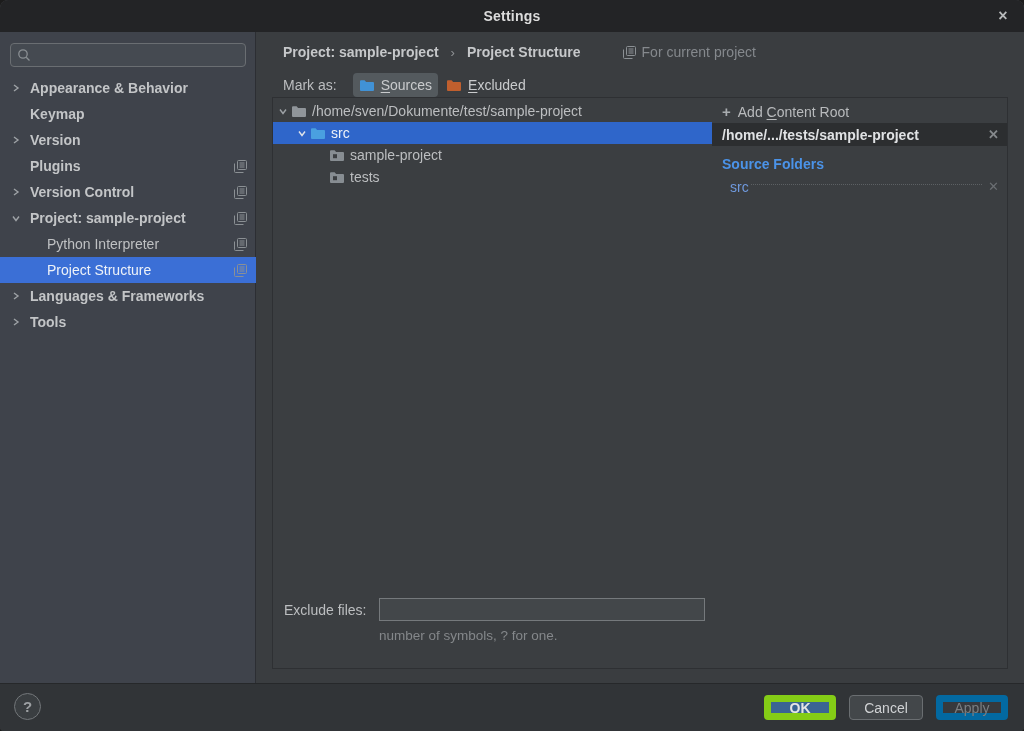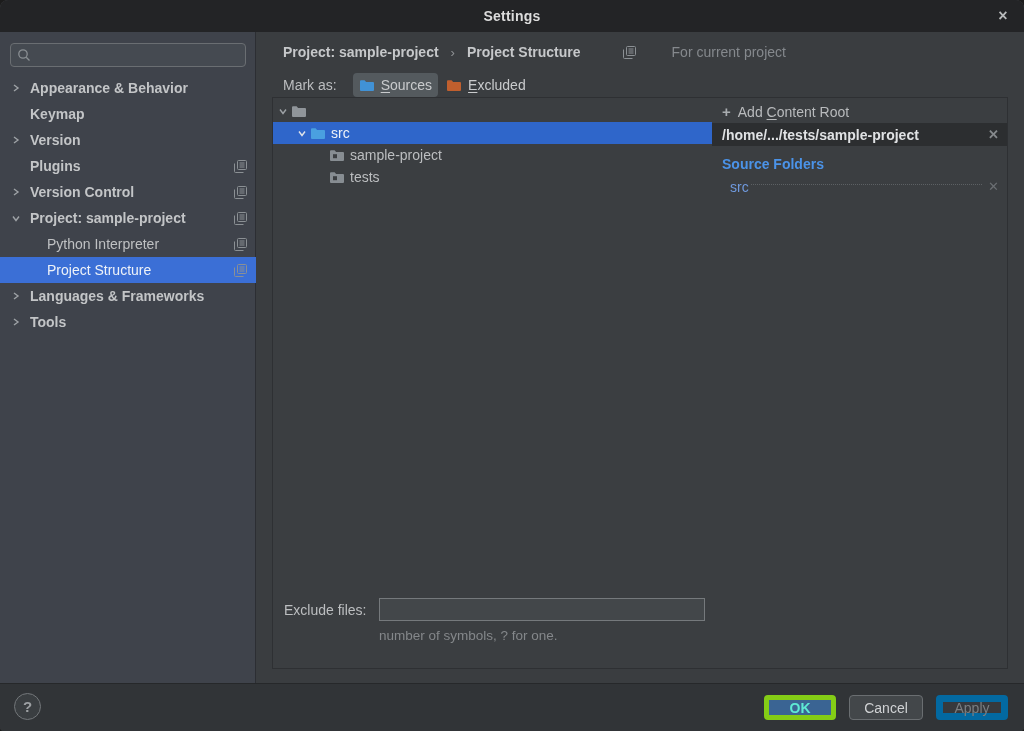--- a/index.html
+++ b/index.html
@@ -21,21 +21,21 @@
   .nav-item.sub { font-weight:normal; color:#bfc1c3; }
   .nav-item.sub .lbl { margin-left:17px; }
   .nav-item.selected { background:#3b6fd6; color:#eef2f8; }
   .nav-item .proj-ico { position:absolute; right:9px; top:7px; }
 
   
   .main { position:absolute; left:256px; top:32px; width:768px; height:651px; background:#3a3d40; }
   .crumb-row { position:absolute; left:27px; top:8px; height:24px; display:flex; align-items:center; font-size:14px; }
   .crumb { color:#c6c8ca; font-weight:bold; }
   .crumb-sep { color:#8e9194; margin:0 12px; font-size:13px; }
-  .scope { display:flex; align-items:center; margin-left:42px; color:#85898d;gap:30px; }
+  .scope { display:flex; align-items:center; margin-left:42px; color:#85898d; }
 
   .markas-row { position:absolute; left:27px; top:41px; height:24px; display:flex; align-items:center; font-size:14px; color:#bcbec0; }
   .seg { display:flex; align-items:center; height:24px; padding:0 6px; border-radius:4px; margin-left:2px; cursor:default; }
   .seg.selected { background:#545a5e; }
   .seg .lbl { margin-left:6px; color:#c9cbcd; }
   .seg u { text-underline-offset:2px; }
   .markas-label { margin-right:14px; }
 
   .panel { position:absolute; top:65px; background:#3b3e41; border:1px solid #2e3033; }
   .tree-panel { left:16px; width:441px; height:572px; }
@@ -63,21 +63,21 @@
   .rp-srchead { color:#4b93e8; font-weight:bold; padding-left:10px; margin-top:6px; }
   .rp-src { padding:0 8px 0 18px; color:#6f99dd; }
   .rp-src .leader { flex:1; border-bottom:1px dotted #5c6063; margin:0 6px 4px 2px; }
   .rp-src .x { color:#6b6f73; font-size:13px; cursor:default; }
 
   
   .footer { position:absolute; left:0; top:683px; width:1024px; height:48px; background:#313437; border-top:1px solid #26282a; }
   .help-btn { position:absolute; left:14px; top:9px; width:27px; height:27px; border-radius:50%; background:#3a3e41; border:1px solid #73777a; color:#9da0a3; font-size:15px; font-weight:bold; display:flex; align-items:center; justify-content:center; cursor:default; }
   .btns { position:absolute; right:16px; top:11px; display:flex; gap:13px; }
   .btn { height:25px; border-radius:4px; font-size:14px; font-family:"Liberation Sans", sans-serif; display:flex; align-items:center; justify-content:center; cursor:default; }
-  .btn-ok { width:72px; background:#3a6493; border:5px solid #84cc16; color:#5eead4; font-weight:bold;margin-left:40px; }
+  .btn-ok { width:72px; background:#3a6493; border:7px solid #84cc16; color:#e5e5e5; font-weight:bold;margin-left:40px; }
   .btn-cancel { width:74px; background:#43474a; border:1px solid #6a6e71; color:#d0d2d4; }
   .btn-apply { width:72px; background:#37393c; border:7px solid #0369a1; color:#7a7e81; }
 
   svg { display:block; }
 </style>
 </head>
 <body>
 
 <div class="window">
 
@@ -237,20 +237,21 @@
           <span class="chev">
               <svg width="8" height="8" viewBox="0 0 8 8" fill="none" stroke="#9da1a5" stroke-width="1.4">
                 <path d="M1 2.5 L4 6.5 L7 2.5"></path>
               </svg>
             </span>
           <span class="f-ico">
               <svg width="16" height="13" viewBox="0 0 16 13">
                 <path d="M1 2.2 a1 1 0 0 1 1-1 h3.6 l1.5 1.8 H14 a1 1 0 0 1 1 1 V11 a1 1 0 0 1 -1 1 H2 a1 1 0 0 1 -1-1 Z" fill="#90959a"></path>
               </svg>
             </span>
+          <span>/home/sven/Dokumente/test/sample-project</span>
         </div>
         <div class="tree-row selected" style="padding-left:21px;">
           <span class="chev">
               <svg width="8" height="8" viewBox="0 0 8 8" fill="none" stroke="#dfe3e8" stroke-width="1.4">
                 <path d="M1 2.5 L4 6.5 L7 2.5"></path>
               </svg>
             </span>
           <span class="f-ico">
               <svg width="16" height="13" viewBox="0 0 16 13">
                 <path d="M1 2.2 a1 1 0 0 1 1-1 h3.6 l1.5 1.8 H14 a1 1 0 0 1 1 1 V11 a1 1 0 0 1 -1 1 H2 a1 1 0 0 1 -1-1 Z" fill="#4aa0e0"></path>

